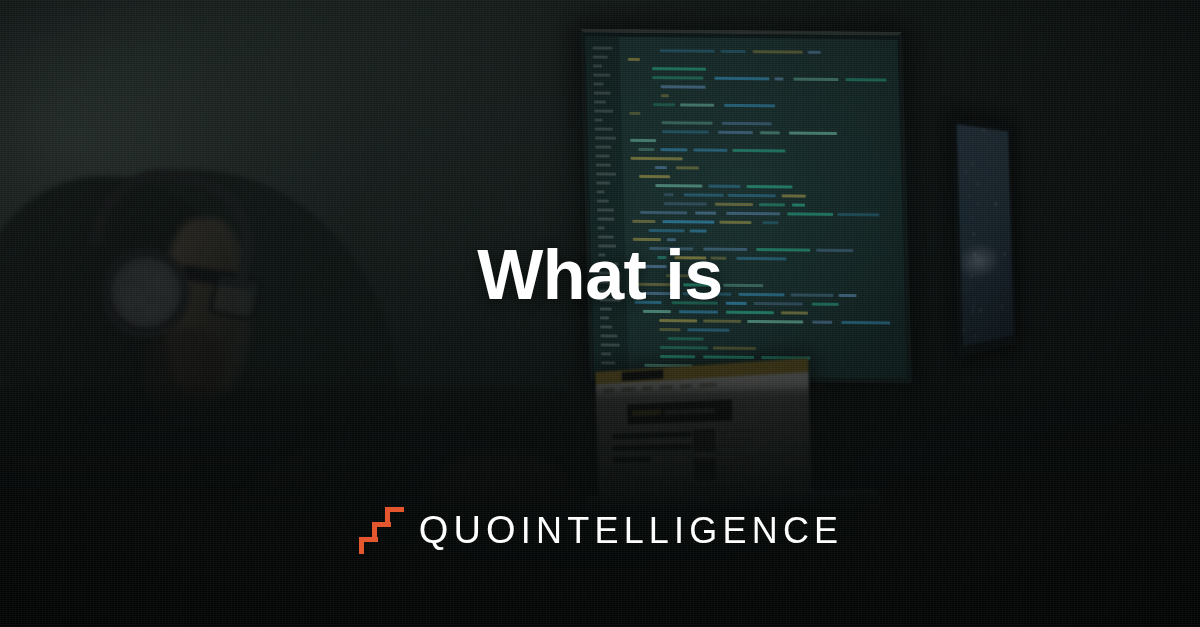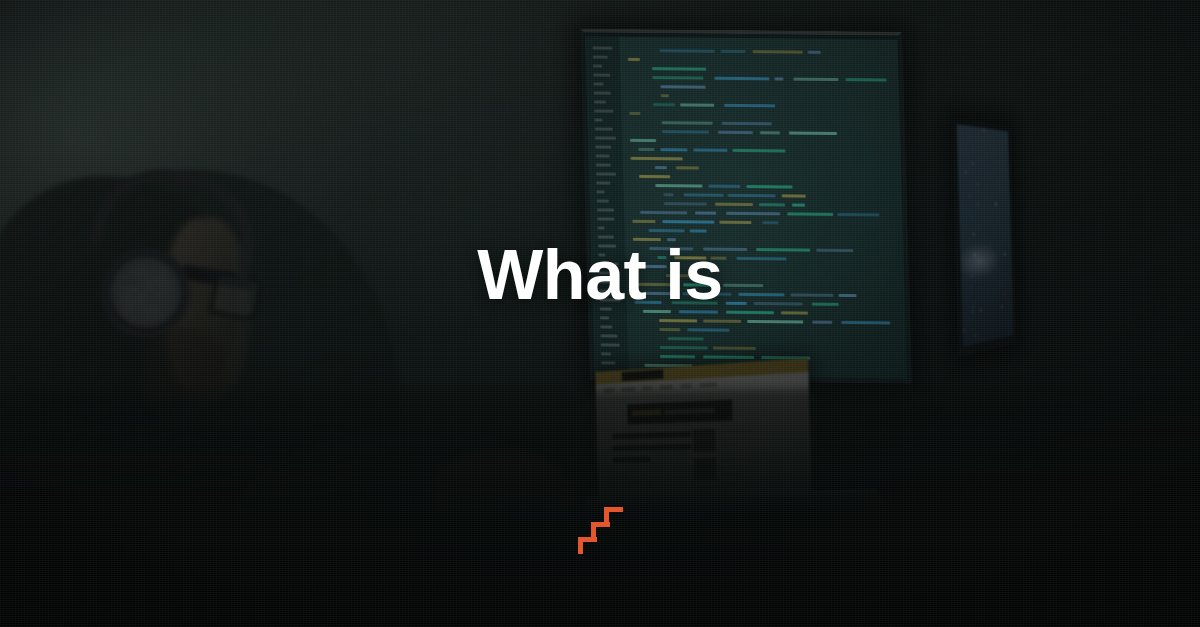--- a/index.html
+++ b/index.html
@@ -623,16 +623,19 @@
         <g fill="#e4572e">
 
           <path d="M28 2 h19 v5 h-14 v12 h-5 z"></path>
 
           <path d="M15 17 h19 v5 h-14 v12 h-5 z"></path>
 
           <path d="M2 32 h19 v5 h-14 v12 h-5 z"></path>
         </g>
       </svg>
 
+      <div class="wordmark">
+        <span class="wordmark-quo">QUO</span><span class="wordmark-intelligence">INTELLIGENCE</span>
+      </div>
 
     </div>
   </div>
 </div>
 
 </body></html>

